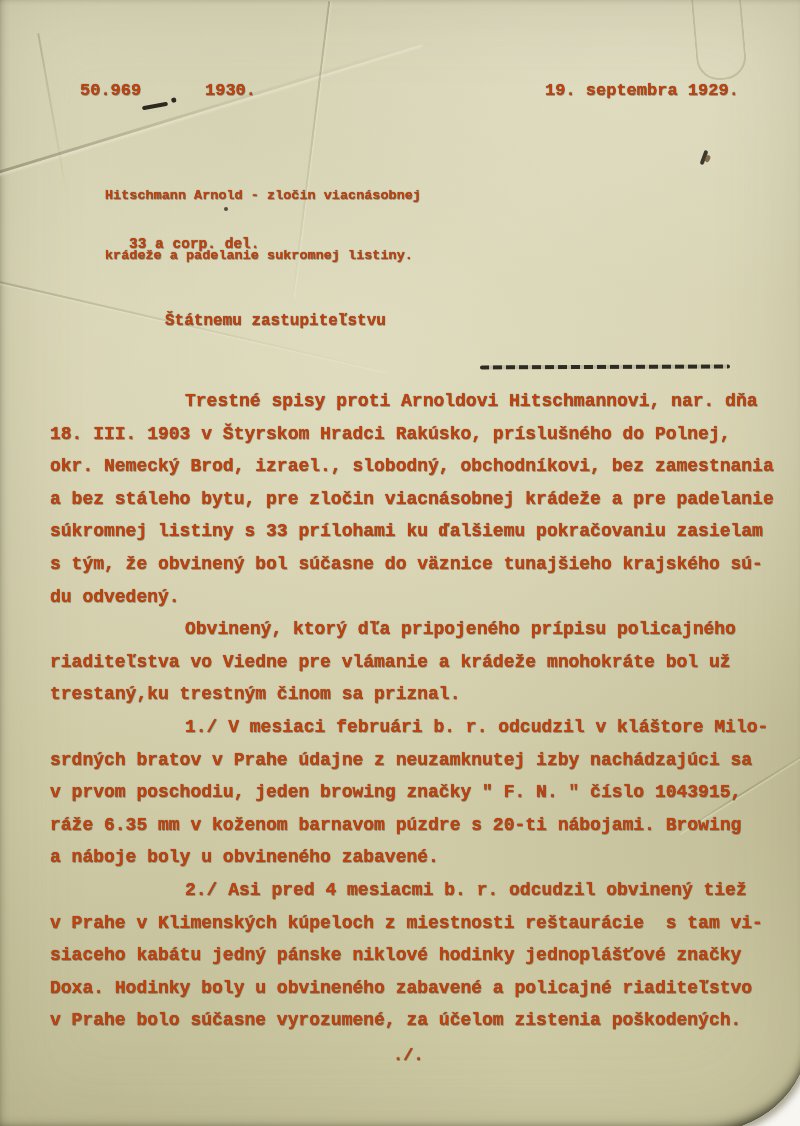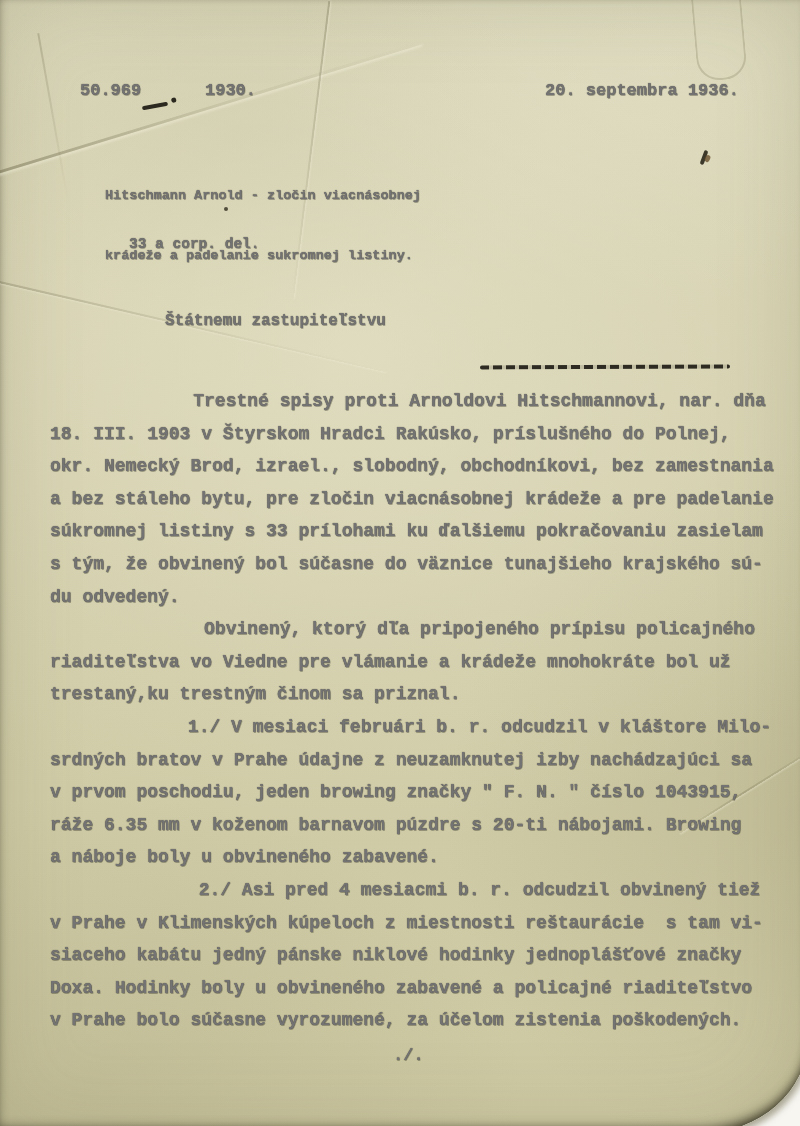--- a/index.html
+++ b/index.html
@@ -53,36 +53,36 @@
   .mark-dash::after { content:""; position:absolute; right:-9px; top:-3px; width:5px; height:5px;
     background:#2c2a20; border-radius:50%; }
   .mark-apostrophe { position:absolute; left:710px; top:158px; width:4px; height:15px;
     background:#3c392b; border-radius:2px; transform:rotate(20deg); }
   .mark-dot { position:absolute; left:232px; top:215px; width:4px; height:4px;
     background:rgba(58,54,40,0.85); border-radius:50%; }
   .mark-speck { position:absolute; left:713px; top:163px; width:5px; height:7px;
     background:#6b5230; border-radius:50% 50% 40% 60%; transform:rotate(28deg); opacity:0.8; }
 
   
-  .typed { position:absolute; color:#737373; font-weight:700; white-space:pre;
+  .typed { position:absolute; color:#c2410c; font-weight:700; white-space:pre;
     text-shadow:0 0 1px rgba(47,45,36,0.85), 0.6px 0.6px 0 rgba(47,45,36,0.3);
     letter-spacing:0; }
   .ref-number   { left:80px;  top:81px;  font-size:17px; }
   .ref-year     { left:205px; top:81px;  font-size:17px; }
   .date-line    { left:545px; top:81px;  font-size:17px; }
   .subject      { left:105px; top:146px; font-size:13.5px; line-height:20px; }
   .statute      { left:93px;  top:236px; font-size:14.5px;margin-left:36px; }
   .addressee    { left:165px; top:312px; font-size:16px; }
   .addressee-city { left:482px; top:337px; font-size:17px; }
   .city-underline { position:absolute; left:480px; top:365px; width:250px; height:4px;
     background:repeating-linear-gradient(90deg, #2d2b22 0 9px, rgba(45,43,34,0.15) 9px 13px);
     border-radius:2px; transform:rotate(-0.2deg); }
   .letter-body  { left:50px; top:385px; width:724px; font-size:18px; line-height:32.6px; }
   .letter-body .line { white-space:pre; }
-  .letter-body .line.indent { text-indent:135px;text-align:center; }
+  .letter-body .line.indent { text-indent:135px; }
   .footer-mark  { left:393px; top:1046px; font-size:17px; }
 </style>
 </head>
 <body>
 
 <div class="scan">
   <div class="paper">
     <div class="crease crease-a"></div>
     <div class="crease crease-b"></div>
     <div class="crease crease-c"></div>
@@ -90,21 +90,21 @@
     <div class="crease crease-e"></div>
     <div class="clip-mark"></div>
     <div class="mark-dash"></div>
     <div class="mark-apostrophe"></div>
     <div class="mark-dot"></div>
     <div class="mark-speck"></div>
   </div>
 
   <div class="typed ref-number">50.969</div>
   <div class="typed ref-year">1930.</div>
-  <div class="typed date-line">20. septembra 1936.</div>
+  <div class="typed date-line">19. septembra 1929.</div>
 
   <div class="typed subject">
     <div class="line">Hitschmann Arnold - zločin viacnásobnej</div>
     <div class="line">krádeže a padelanie sukromnej listiny.</div>
   </div>
 
   <div class="typed statute">33 a corp. del.</div>
 
   <div class="typed addressee">Štátnemu zastupiteľstvu</div>
   <div class="city-underline"></div>

